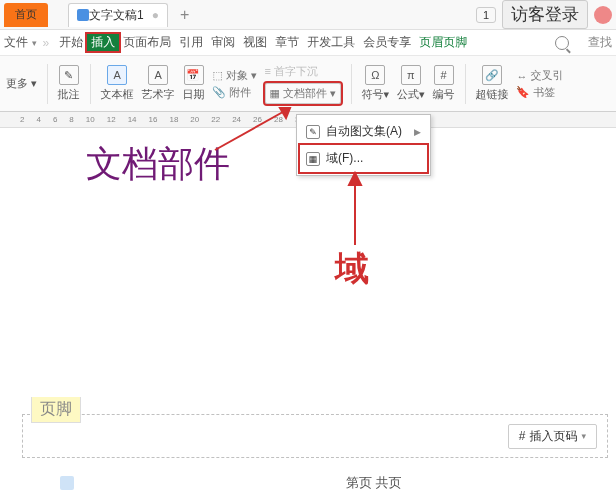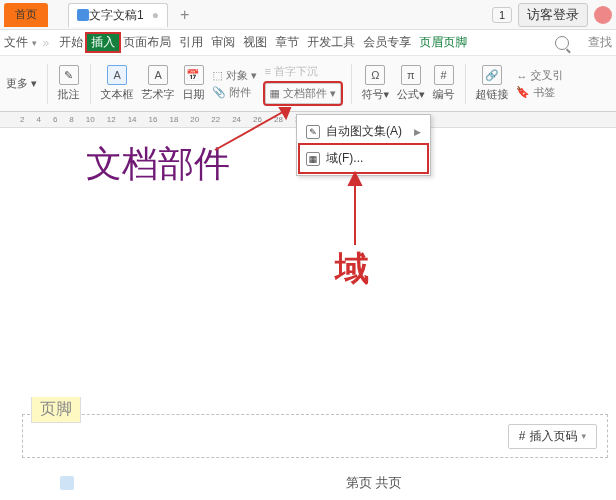--- a/index.html
+++ b/index.html
@@ -6,21 +6,21 @@
 body { width: 616px; height: 500px; background: #fff; overflow: hidden; position: relative; font-size: 12px; color: #333; }
 
 .title-bar { height: 30px; background: #f8f8f8; display: flex; align-items: center; padding: 0 4px; border-bottom: 1px solid #e0e0e0; }
 .tab-home { width: 44px; height: 24px; background: #f97316; border-radius: 3px 3px 0 0; display: flex; align-items: center; justify-content: center; font-size: 11px; }
 .tab-doc { margin-left: 20px; height: 24px; background: #fff; border: 1px solid #d0d0d0; border-bottom: none; border-radius: 3px 3px 0 0; display: flex; align-items: center; padding: 0 8px; }
 .doc-icon { width: 12px; height: 12px; background: #4a90e2; border-radius: 2px; }
 .tab-mod { color: #c0c0c0; margin-left: 8px; }
 .tab-plus { margin-left: 12px; font-size: 16px; color: #888; cursor: pointer; }
 .title-right { margin-left: auto; display: flex; align-items: center; gap: 6px; }
 .btn-small { border: 1px solid #ccc; border-radius: 3px; padding: 1px 6px; font-size: 11px; }
-.guest-btn { background: #f0f0f0; border: 1px solid #ccc; border-radius: 3px; padding: 2px 8px; font-size: 13px; }
+.guest-btn { background: #f0f0f0; border: 1px solid #ccc; border-radius: 3px; padding: 2px 8px; font-size: 17px; }
 .avatar { width: 18px; height: 18px; background: #e88; border-radius: 50%; }
 
 .menu-bar { height: 26px; display: flex; align-items: center; padding: 0 4px; color: #555; font-size: 12px; border-bottom: 1px solid #e8e8e8; }
 .file-drop { display: flex; align-items: center; gap: 4px; }
 .chev { font-size: 9px; color: #888; }
 .sep { margin: 0 6px; color: #ccc; }
 .menu-item { padding: 0 4px; cursor: pointer; }
 .menu-item.active { background: #15803d; color: #fff; outline: 2px solid #d03030; }
 .menu-item.highlight { color: #15803d; }
 .search-group { margin-left: auto; display: flex; align-items: center; gap: 19px; color: #888; }

